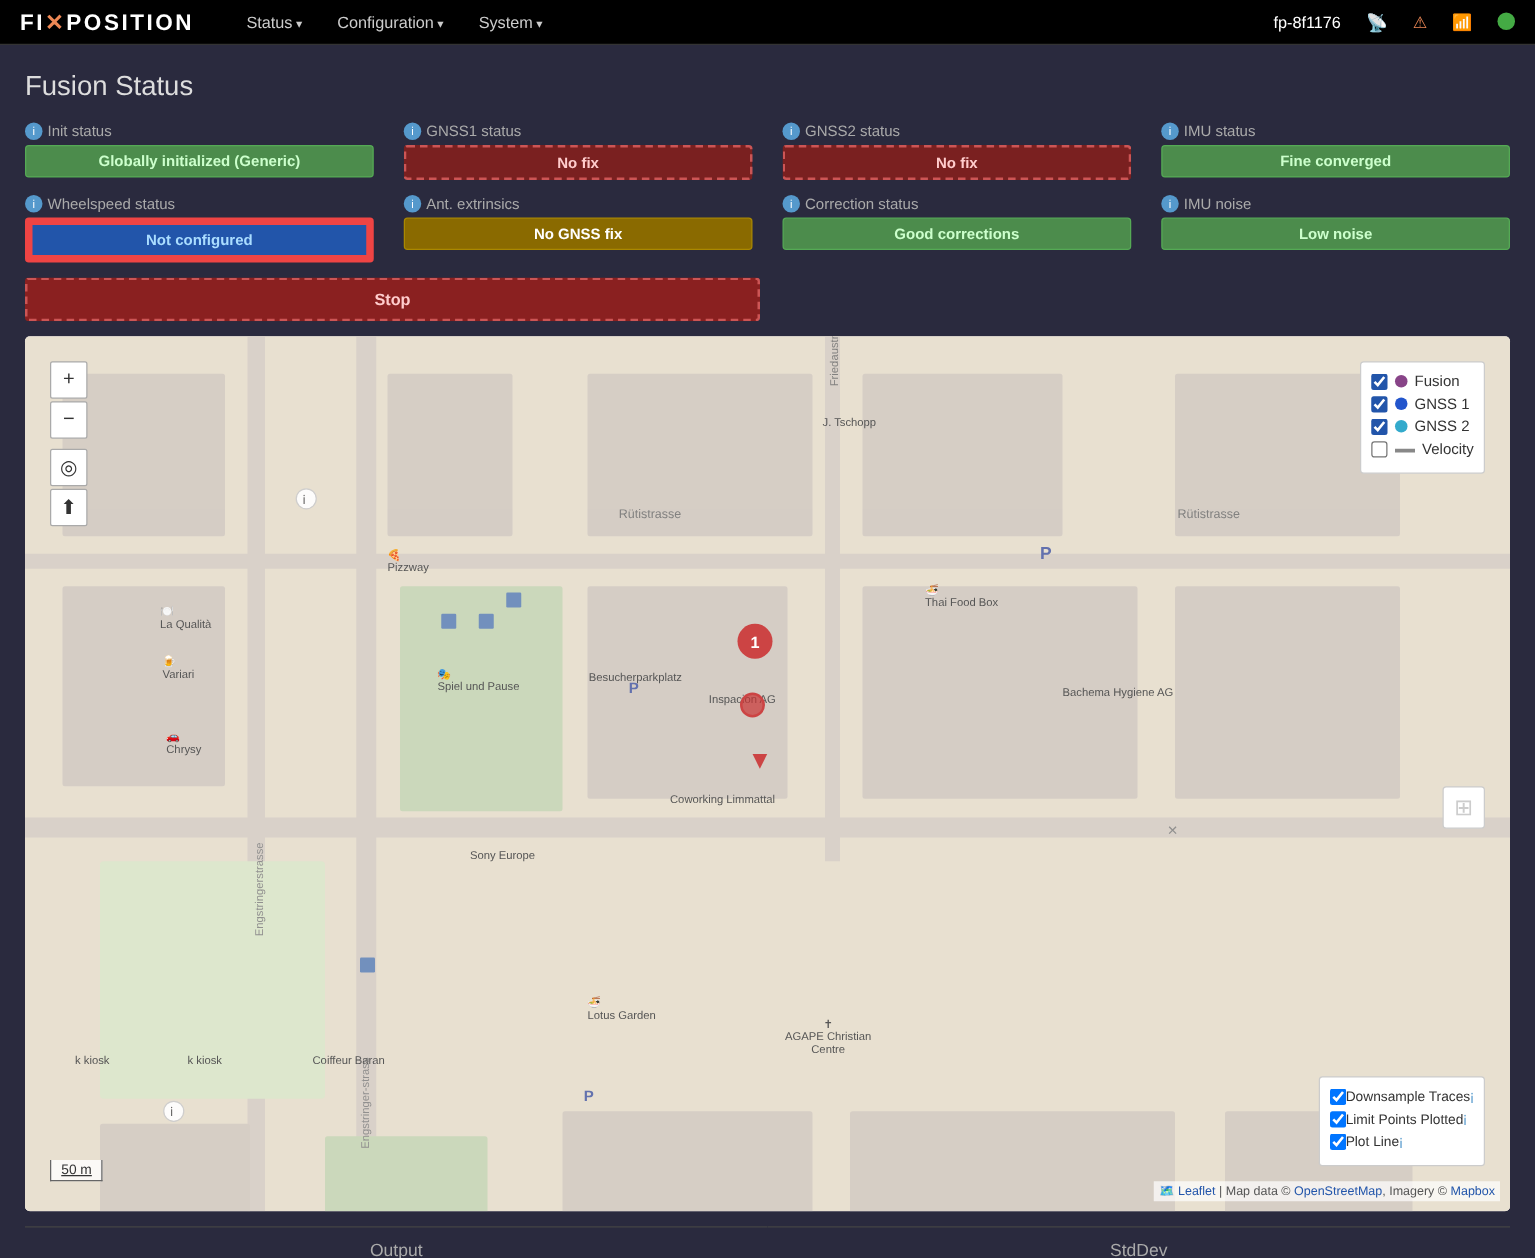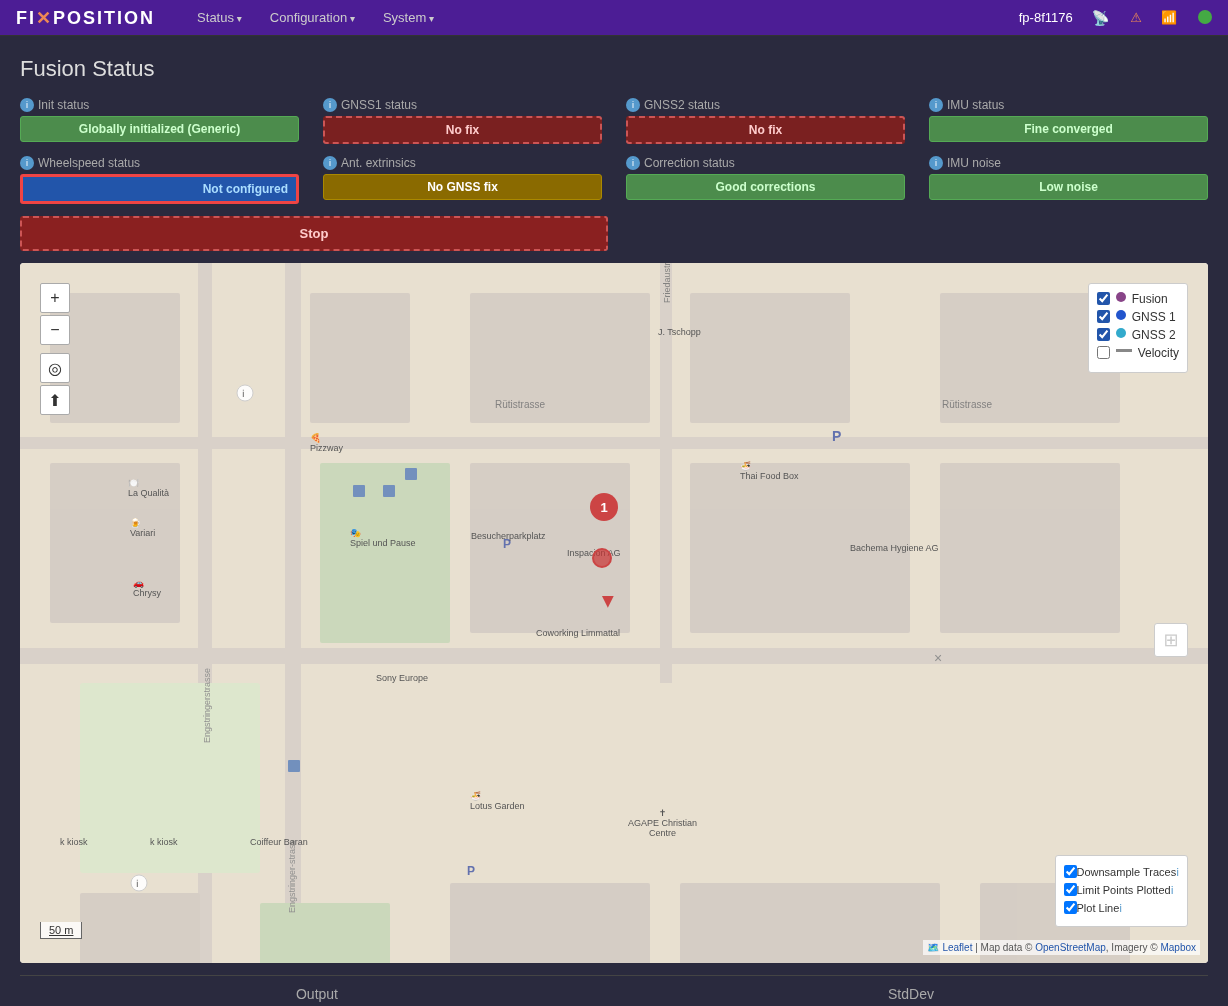--- a/index.html
+++ b/index.html
@@ -1,20 +1,20 @@
 <!DOCTYPE html>
 <html><head>
   <meta charset="utf-8">
   <style>
     * { margin: 0; padding: 0; box-sizing: border-box; }
     body { font-family: Arial, sans-serif; background: #1a1a2e; color: #ccc; width: 1228px; min-height: 1006px; overflow-x: hidden; }
 
     
     .navbar {
-      background: #4c1d95;
+      background: #000000;
       display: flex;
       align-items: center;
       height: 36px;
       padding: 0 16px;
       border-bottom: 1px solid #333;
     }
     .navbar-brand {
       color: #fff;
       font-size: 18px;
       font-weight: bold;
@@ -86,21 +86,21 @@
     .status-badge {
       text-align: center;
       padding: 5px 8px;
       border-radius: 3px;
       font-size: 12px;
       font-weight: bold;
       width: 100%;
     }
     .badge-green { background: #4c8c4c; color: #cfc; border: 1px solid #5a5; }
     .badge-red { background: #7a2020; color: #fcc; border: 2px dashed #c55; }
-    .badge-blue { background: #2255aa; color: #adf; border: 3px solid #ef4444; text-align: right; }
+    .badge-blue { background: #2255aa; color: #adf; border: 6px solid #ef4444; }
     .badge-yellow { background: #8a6a00; color: #ffffff; border: 1px solid #aa8800; }
 
     
     .action-row {
       display: grid;
       grid-template-columns: 1fr 1fr;
       gap: 12px;
       margin-bottom: 12px;
     }
     .btn-stop {
@@ -171,21 +171,21 @@
       right: 20px;
       background: white;
       border: 1px solid #ccc;
       padding: 8px;
       border-radius: 3px;
       font-size: 12px;
       color: #333;
     }
     .legend-item {
       display: flex;
-      align-items: flex-start;
+      align-items: center;
       gap: 6px;
       margin-bottom: 4px;
     }
     .legend-checkbox {
       width: 13px; height: 13px;
       accent-color: #2255aa;
     }
     .legend-dot {
       width: 10px; height: 10px;
       border-radius: 50%;

